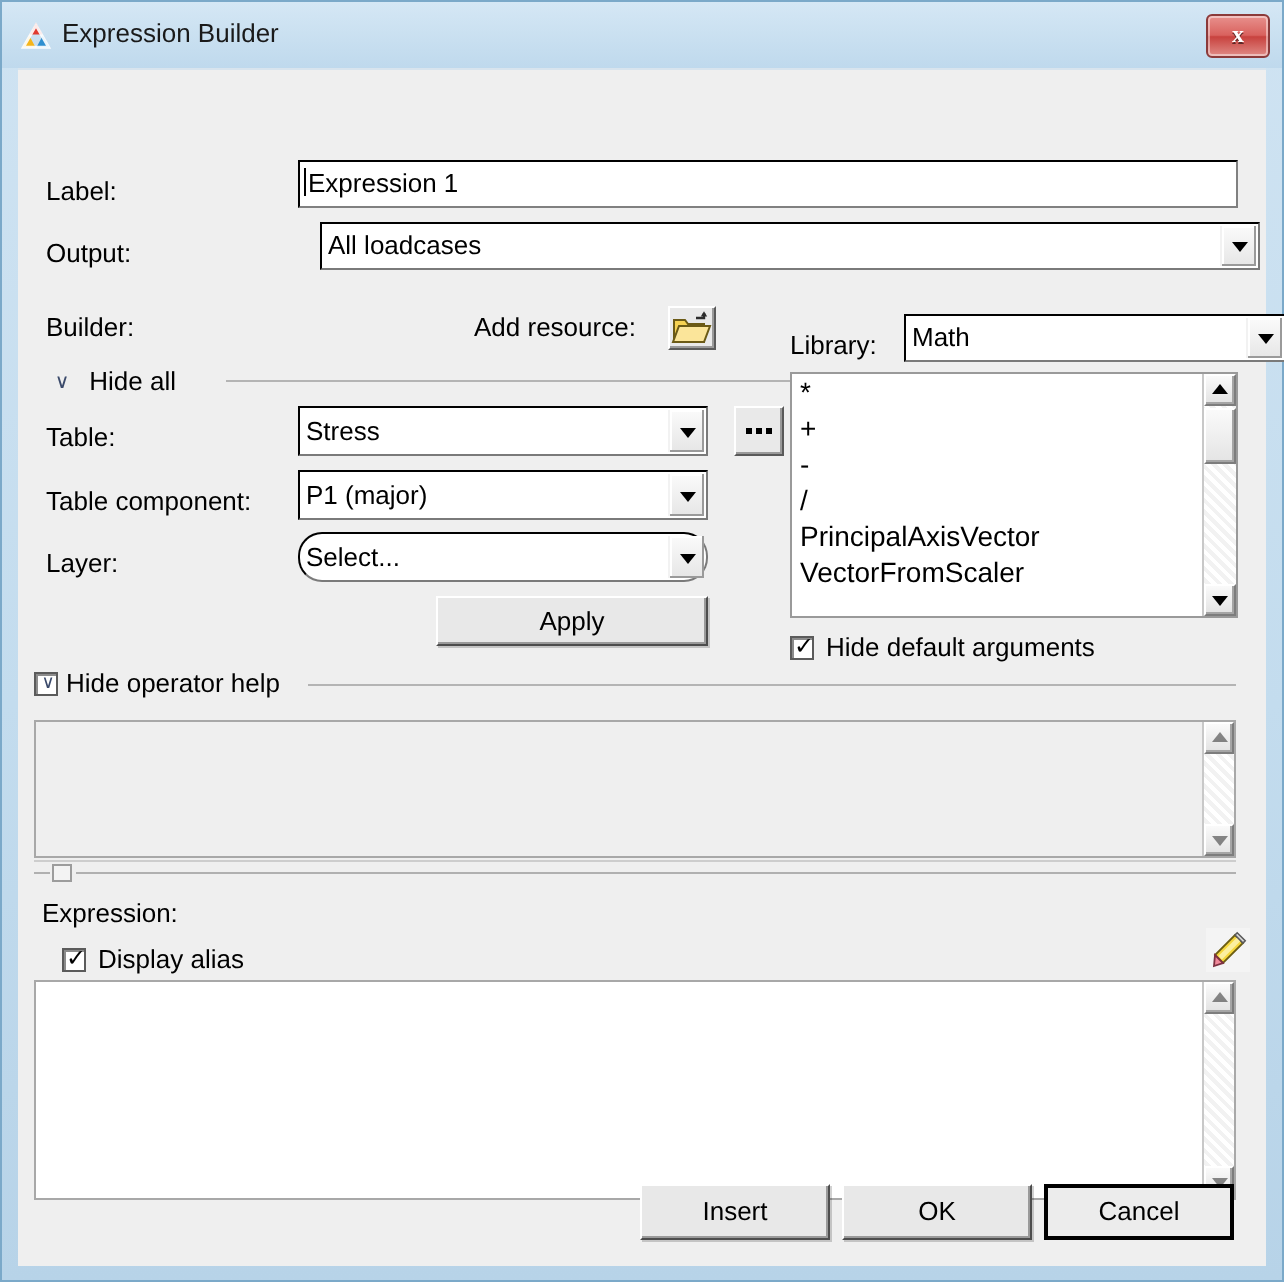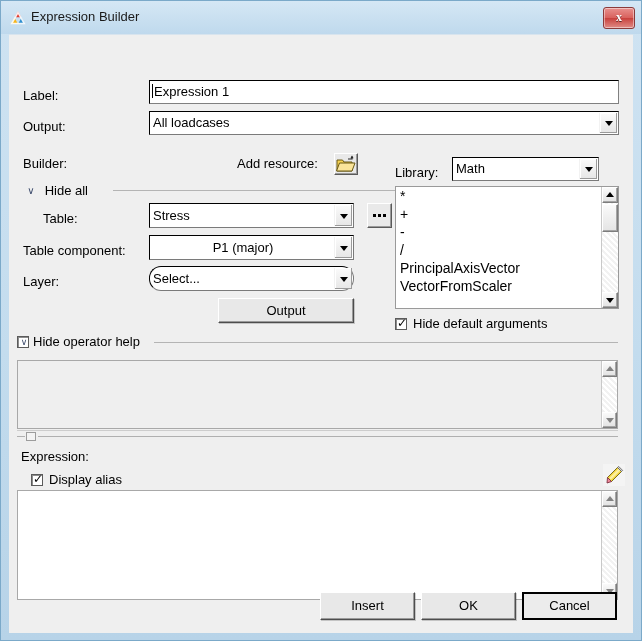--- a/index.html
+++ b/index.html
@@ -346,21 +346,21 @@
   </div>
 
   <div id="client">
 
     <span class="lbl" style="left:14px; top:53px;">Label:</span>
     <div class="field" style="left:140px; top:45px; width:470px; height:24px; line-height:22px;">
       <span class="caret"></span><span>Expression 1</span>
     </div>
 
     <span class="lbl" style="left:14px; top:84px;">Output:</span>
-    <div class="combo" style="left:140px; top:76px; width:470px; height:24px;">
+    <div class="combo" style="left:151px; top:76px; width:470px; height:24px;">
       <span class="val" style="line-height:22px;"><span class="caret"></span><span>All loadcases</span></span>
       <span class="arrowbox"></span>
     </div>
 
     <span class="lbl" style="left:14px; top:121px;">Builder:</span>
 
     <span class="lbl" style="left:228px; top:121px;">Add resource:</span>
     <div class="iconbtn" style="left:325px; top:118px; width:24px; height:22px;">
       <span>
         <svg width="22" height="20" viewBox="0 0 22 20" style="display:block;margin:0 auto;">
@@ -371,51 +371,51 @@
         </svg>
       </span>
     </div>
 
     <div class="cbwrap" style="left:16px; top:148px;">
       <span style="display:inline-block;width:12px;text-align:center;font-size:10px;color:#3b4a6b;font-family:'DejaVu Sans',sans-serif;vertical-align:1px;">∨</span>
       <span style="margin-left:4px;">Hide all</span>
     </div>
     <div class="sep" style="left:104px; top:155px; width:285px;"></div>
 
-    <span class="lbl" style="left:14px; top:176px;margin-left:20px;">Table:</span>
+    <span class="lbl" style="left:14px; top:176px;">Table:</span>
     <div class="combo" style="left:140px; top:168px; width:205px; height:25px;">
       <span class="val" style="line-height:23px;">Stress</span>
       <span class="arrowbox"></span>
     </div>
     <div class="iconbtn" style="left:358px; top:168px; width:25px; height:25px;">
       <span class="dots">
           <i></i>
           <i></i>
           <i></i>
         </span>
     </div>
 
     <span class="lbl" style="left:14px; top:208px;">Table component:</span>
     <div class="combo" style="left:140px; top:200px; width:205px; height:25px;">
-      <span class="val" style="line-height:23px;text-align:center;">P1 (major)</span>
+      <span class="val" style="line-height:23px;">P1 (major)</span>
       <span class="arrowbox"></span>
     </div>
 
     <span class="lbl" style="left:14px; top:239px;">Layer:</span>
     <div class="combo" style="left:140px; top:231px; width:205px; height:25px;border-radius:12px;">
       <span class="val" style="line-height:23px;"><span class="caret"></span><span>Select...</span></span>
       <span class="arrowbox"></span>
     </div>
 
     <div class="btn" style="left:209px; top:263px; width:136px; height:25px; line-height:23px;">
-      <span class="t">Output</span>
+      <span class="t">Apply</span>
     </div>
 
     <span class="lbl" style="left:386px; top:130px;">Library:</span>
-    <div class="combo" style="left:443px; top:122px; width:147px; height:24px;">
+    <div class="combo" style="left:443px; top:122px; width:191px; height:24px;">
       <span class="val" style="line-height:22px;"><span class="caret"></span><span>Math</span></span>
       <span class="arrowbox"></span>
     </div>
 
     <div id="library-list" style="left:386px; top:151px; width:224px; height:123px;">
       <div class="item">*</div>
       <div class="item">+</div>
       <div class="item">-</div>
       <div class="item">/</div>
       <div class="item">PrincipalAxisVector</div>

